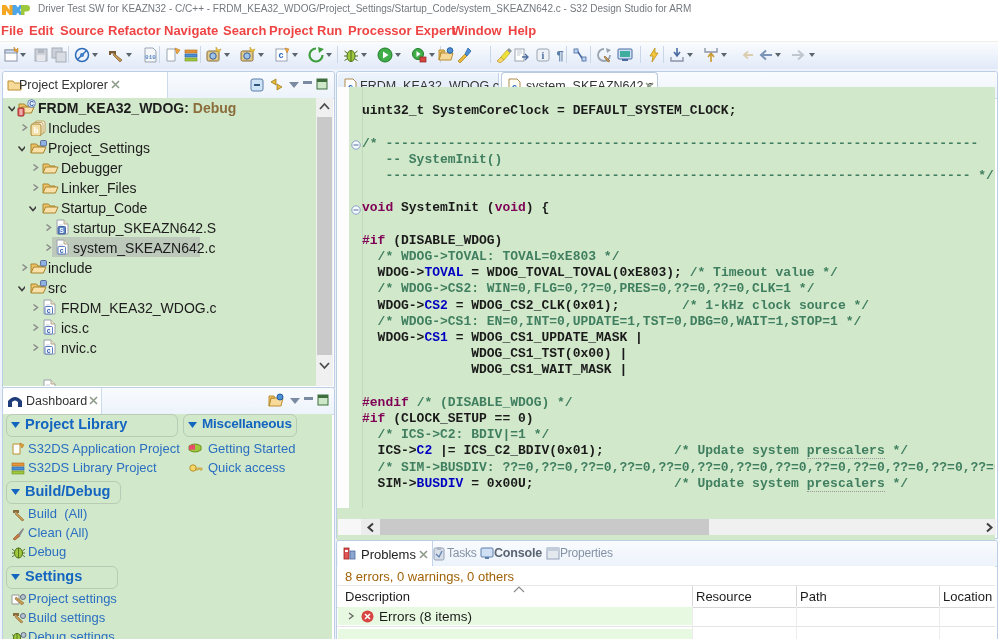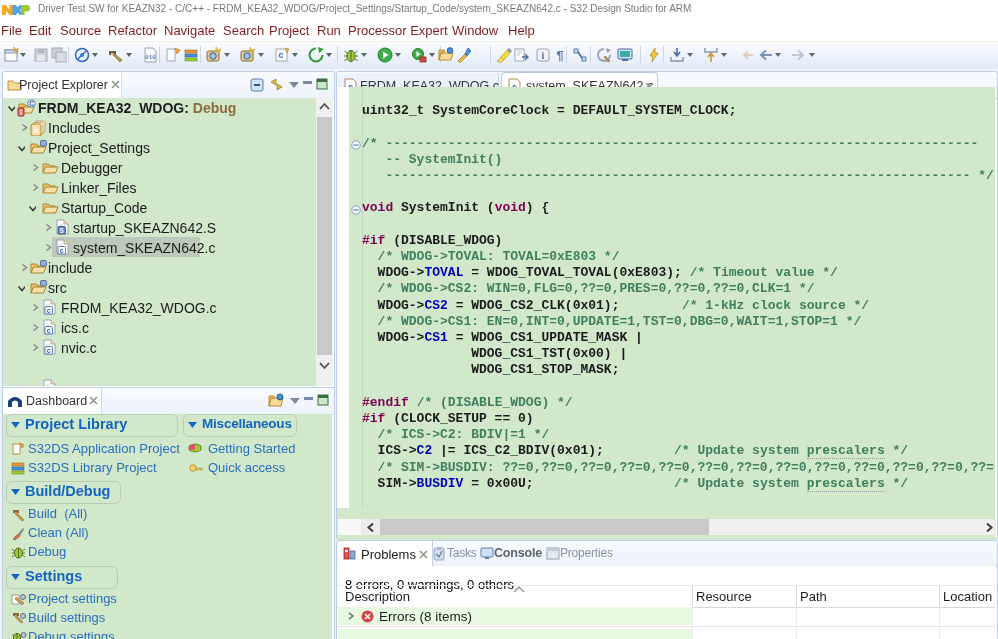--- a/index.html
+++ b/index.html
@@ -3,21 +3,21 @@
 <meta charset="utf-8">
 <style>
 html,body{margin:0;padding:0;}
 body{width:998px;height:639px;overflow:hidden;position:relative;
   font-family:"Liberation Sans",sans-serif;background:#eef2fb;}
 .abs{position:absolute;}
 
 #titlebar{left:0;top:0;width:998px;height:20px;background:#ffffff;}
 #title-text{left:38px;top:3px;font-size:10px;color:#74797e;white-space:nowrap;}
 #menubar{left:0;top:20px;width:998px;height:22px;background:#ffffff;}
-.menu{position:absolute;top:3px;font-size:13px;color:#7f1d1d;}
+.menu{position:absolute;top:3px;font-size:13px;color:#ef4444;font-weight:bold;}
 #toolbar{left:0;top:41px;width:998px;height:27px;
   background:linear-gradient(#fafcfe,#e2eaf8);border-top:1px solid #f0efe8;}
 .tsep{position:absolute;top:4px;width:1px;height:17px;background:#c9d6e8;}
 .tbi{position:absolute;top:5px;width:16px;height:16px;}
 .dd{position:absolute;top:11px;width:0;height:0;border-left:3.5px solid transparent;border-right:3.5px solid transparent;border-top:4px solid #5a6570;}
 
 .panel{position:absolute;background:#fff;border:1px solid #bccee6;border-radius:3px 3px 0 0;}
 .phead{position:absolute;left:0;top:0;right:0;height:26px;
   background:linear-gradient(#f9fbfe,#edf3fb);border-bottom:1px solid #ccdaec;border-radius:3px 3px 0 0;}
 .vtab{position:absolute;top:0;height:26px;background:#fff;border-right:1px solid #ccdaec;border-radius:3px 0 0 0;}
@@ -221,21 +221,21 @@
     </svg>
   <span class="dd" style="left:775px"></span>
   <svg class="tbi" style="left:791px" viewBox="0 0 16 16" opacity="0.55">
       <path d="M1 8 L11 8 M7 3.5 L12 8 L7 12.5" stroke="#9aa4b0" stroke-width="2" fill="none"></path>
     </svg>
   <span class="dd" style="left:809px"></span>
 </div>
 
 <div class="panel" id="pexp" style="left:2px;top:71px;width:331px;height:315px;">
   <div class="phead">
-    <div class="vtab" style="left:0;width:118px;">
+    <div class="vtab" style="left:0;width:118px;padding-left:46px;">
       <svg class="abs" style="left:4px;top:6px" width="15" height="13" viewBox="0 0 15 13">
         <path d="M1 3 L6 3 L7.5 5 L14 5 L14 12 L1 12 Z" fill="#f7d99a" stroke="#b98e2f" stroke-width="1"></path>
       </svg>
       <span class="vtab-label" style="left:16px">Project Explorer</span>
       <svg class="abs" style="left:108px;top:8px" width="9" height="9">
           <path d="M1 1 L8 8 M8 1 L1 8" stroke="#8d9b8a" stroke-width="1.6"></path>
         </svg>
     </div>
 
     <svg class="abs" style="left:247px;top:6px" width="14" height="14" viewBox="0 0 14 14">
@@ -575,21 +575,21 @@
 </span><span><span class="kw">void</span> SystemInit (<span class="kw">void</span>) {
 </span><span>
 </span><span><span class="kw">#if</span> (DISABLE_WDOG)
 </span><span class="cm">  /* WDOG-&gt;TOVAL: TOVAL=0xE803 */
 </span><span>  WDOG-&gt;<span class="fld">TOVAL</span> = WDOG_TOVAL_TOVAL(0xE803); <span class="cm">/* Timeout value */</span>
 </span><span class="cm">  /* WDOG-&gt;CS2: WIN=0,FLG=0,??=0,PRES=0,??=0,??=0,CLK=1 */
 </span><span>  WDOG-&gt;<span class="fld">CS2</span> = WDOG_CS2_CLK(0x01);        <span class="cm">/* 1-kHz clock source */</span>
 </span><span class="cm">  /* WDOG-&gt;CS1: EN=0,INT=0,UPDATE=1,TST=0,DBG=0,WAIT=1,STOP=1 */
 </span><span>  WDOG-&gt;<span class="fld">CS1</span> = WDOG_CS1_UPDATE_MASK |
 </span><span>              WDOG_CS1_TST(0x00) |
-</span><span>              WDOG_CS1_STOP_MASK;
+</span><span>              WDOG_CS1_WAIT_MASK |
 </span><span>
 </span><span><span class="kw">#endif</span> <span class="cm">/* (DISABLE_WDOG) */</span>
 </span><span><span class="kw">#if</span> (CLOCK_SETUP == 0)
 </span><span class="cm">  /* ICS-&gt;C2: BDIV|=1 */
 </span><span>  ICS-&gt;<span class="fld">C2</span> |= ICS_C2_BDIV(0x01);         <span class="cm">/* Update system <span class="spell">prescalers</span> */</span>
 </span><span class="cm">  /* SIM-&gt;BUSDIV: ??=0,??=0,??=0,??=0,??=0,??=0,??=0,??=0,??=0,??=0,??=0,??=0,??=0,??=0
 </span><span>  SIM-&gt;<span class="fld">BUSDIV</span> = 0x00U;                  <span class="cm">/* Update system <span class="spell">prescalers</span> */</span>
 </span></div>
   </div>
 
@@ -629,21 +629,21 @@
       <rect x="5" y="11" width="4" height="2" fill="#5c7fa8"></rect>
     </svg>
     <span class="ptab" style="left:157px;font-weight:bold;color:#5a6472;font-size:12.5px">Console</span>
     <svg class="abs" style="left:209px;top:5px" width="14" height="15" viewBox="0 0 14 15">
       <rect x="1" y="2" width="12" height="11" fill="#e4e9f0" stroke="#94a2b8"></rect>
       <rect x="1" y="2" width="12" height="3" fill="#c2ccda"></rect>
     </svg>
     <span class="ptab" style="left:223px">Properties</span>
   </div>
   <div class="abs" style="left:0;top:25px;width:658px;height:74px;background:#fff;" id="probc">
-    <div class="abs" style="left:8px;top:11px;font-size:13px;color:#000000;">8 errors, 0 warnings, 0 others</div>
+    <div class="abs" style="left:8px;top:3px;font-size:13px;color:#a16207;">8 errors, 0 warnings, 0 others</div>
     <div class="abs" style="left:0;top:19px;width:658px;height:21px;border-top:1px solid #e8e8e8;border-bottom:1px solid #d8d8d8;">
       <span class="th" style="left:8px">Description</span>
       <svg class="abs" style="left:176px;top:0px" width="12" height="7">
           <path d="M1 6 L6 1 L11 6" stroke="#8a8a8a" stroke-width="1.2" fill="none"></path>
         </svg>
       <span class="th" style="left:359px">Resource</span>
       <span class="th" style="left:463px">Path</span>
       <span class="th" style="left:606px">Location</span>
       <div class="abs" style="left:355px;top:0;width:1px;height:21px;background:#d8d8d8"></div>
       <div class="abs" style="left:459px;top:0;width:1px;height:21px;background:#d8d8d8"></div>

